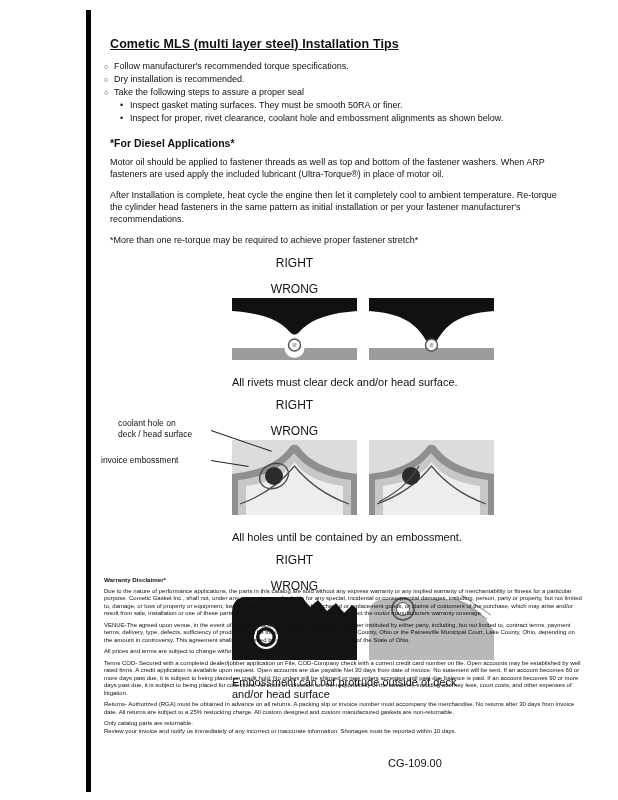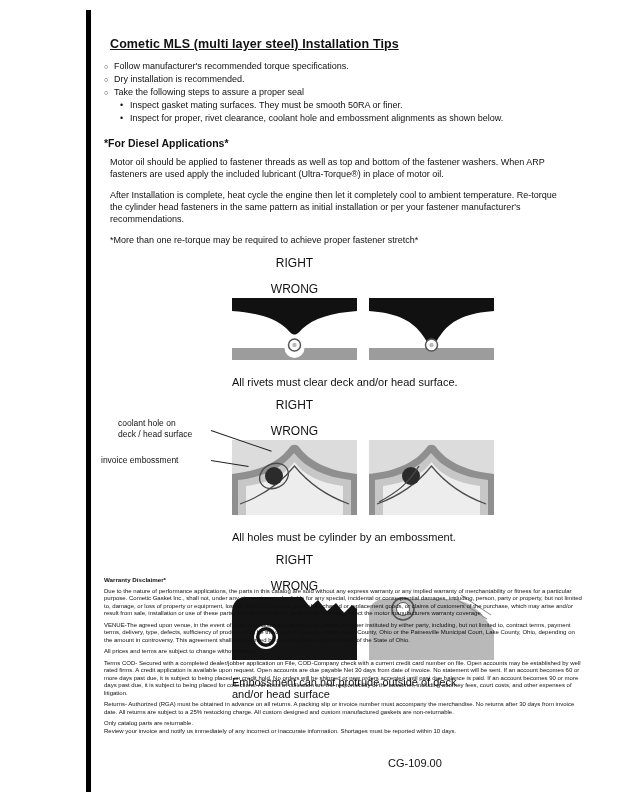--- a/index.html
+++ b/index.html
@@ -14,21 +14,21 @@
   .left-rule { position:absolute; left:86px; top:10px; width:5px; height:782px; background:#000; }
   .content { position:absolute; left:104px; top:20px; width:480px; }
 
   .title { font-size:12.5px; font-weight:bold; text-decoration:underline; margin:17px 0 9px 6px; letter-spacing:.1px; }
 
   .bullet { display:flex; font-size:9px; line-height:13px; }
   .bullet .marker { flex:0 0 10px; width:10px; font-size:7px; line-height:13px; }
   .bullet.l2 { padding-left:16px; }
   .bullet.l2 .marker { font-size:9px; }
 
-  .section-heading { font-size:10.5px; font-weight:bold; margin:12px 0 7px 0; }
+  .section-heading { font-size:10.5px; font-weight:bold; margin:12px 0 7px 6px; }
   .para { font-size:9px; line-height:12px; margin:0 0 9px 6px; width:458px; }
   .note { font-size:9px; line-height:12px; margin:2px 0 0 6px; }
 
   .figures { margin:10px 0 0 128px; width:262px; }
   .figure { margin-bottom:10px; position:relative; }
   .fig-labels { display:flex; gap:12px; margin-bottom:2px;flex-direction:column; }
   .fig-labels span { width:125px; text-align:center; font-size:12px; color:#111; }
   .fig-panels { display:flex; gap:12px; }
   .fig-panels svg { display:block; }
   .fig-caption { font-size:11px; line-height:12px; margin-top:16px; }
@@ -135,21 +135,21 @@
         <svg width="125" height="75" viewBox="0 0 125 75">
           <rect x="0" y="0" width="125" height="75" fill="#dcdcdc"></rect>
           <path d="M0,75 L0,34 C28,31 47,22 58,7 C60,4 65,4 67,7 C78,22 97,31 125,34 L125,75 Z" fill="#8f8f8f"></path>
           <path d="M6,75 L6,40 C32,37 50,28 62,13 C74,28 92,37 119,40 L119,75 Z" fill="#c7c7c7"></path>
           <path d="M14,75 L14,46 C38,43 54,34 62.5,22 C71,34 87,43 111,46 L111,75 Z" fill="#ededed"></path>
           <path d="M8,64 C30,56 48,44 62.5,26 C77,44 95,56 117,64" fill="none" stroke="#4a4a4a" stroke-width="1.2"></path>
           <circle cx="42" cy="36" r="9" fill="#2b2b2b"></circle>
           <path d="M10,62 C28,52 38,45 50,26" fill="none" stroke="#4a4a4a" stroke-width="1.3"></path>
         </svg>
       </div>
-      <div class="fig-caption">All holes must be cylinder by an embossment.</div>
+      <div class="fig-caption">All holes until be contained by an embossment.</div>
     </div>
 
     <div class="figure fig3">
       <div class="fig-labels">
         <span>RIGHT</span>
         <span>WRONG</span>
       </div>
       <div class="fig-panels">
         <svg width="125" height="65" viewBox="0 0 125 65">
           <rect x="0" y="0" width="125" height="65" fill="#ffffff"></rect>

